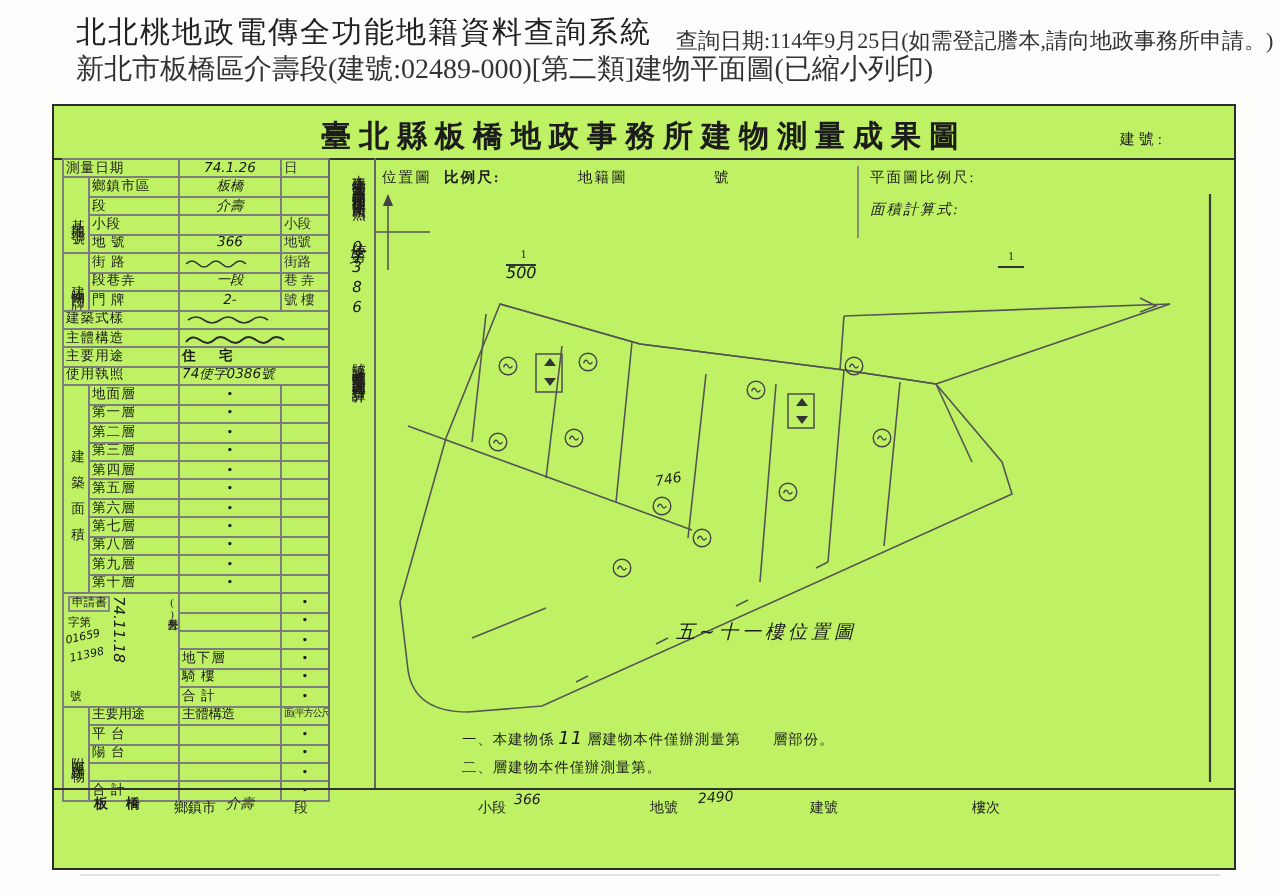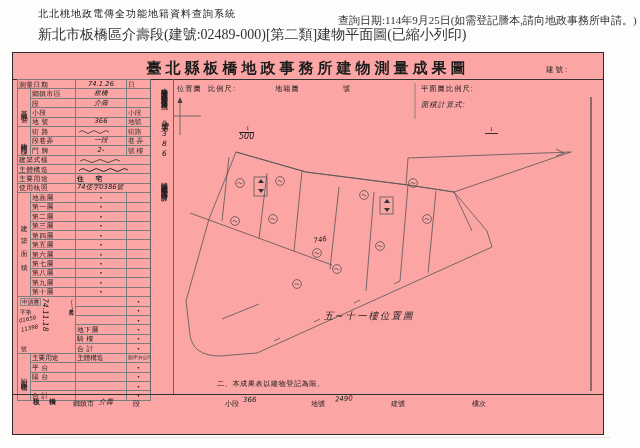--- a/index.html
+++ b/index.html
@@ -3,25 +3,25 @@
 <meta charset="utf-8">
 <style>
   html,body{margin:0;padding:0;}
   body{
     width:640px;height:448px;position:relative;overflow:hidden;
     background:#fdfdfb;color:#1c1c1c;
     font-family:"Liberation Serif","DejaVu Serif",serif;
   }
   .abs{position:absolute;}
   
-  .sys-title{left:38px;top:7px;font-size:10px;letter-spacing:1px;color:#222;}
+  .sys-title{left:38px;top:7px;font-size:15px;letter-spacing:1px;color:#222;}
   .sys-sub{left:38px;top:26px;font-size:14px;color:#333;}
   .sys-date{left:338px;top:13px;font-size:11px;color:#333;}
   
-  .doc{left:12px;top:52px;width:590px;height:381px;border:1.6px solid #2b2b2b;background:#fca5a5;}
+  .doc{left:26px;top:52px;width:590px;height:381px;border:1.6px solid #2b2b2b;background:#bef264;}
   .doc-title{left:0;top:6px;width:100%;text-align:center;font-size:15px;font-weight:bold;letter-spacing:4px;}
   .bno{right:34px;top:12px;font-size:7.5px;letter-spacing:2px;}
   .topline{left:0;top:26px;width:100%;border-top:1.2px solid #333;height:0;}
   
   table.form{position:absolute;left:4px;top:26px;width:133px;border-collapse:collapse;table-layout:fixed;}
   table.form td{border:0.6px solid #7d7d7d;height:8.45px;padding:0 1px;font-size:6.8px;line-height:1.05;
     white-space:nowrap;overflow:hidden;vertical-align:middle;}
   td.grp{width:13px;text-align:center;}
   .vtxt{writing-mode:vertical-rl;text-orientation:upright;font-size:6.8px;letter-spacing:2px;margin:0 auto;}
   .vtxt.spread{letter-spacing:13px;}
@@ -283,21 +283,21 @@
     </tbody>
   </table>
 
   <div class="abs strip">
     <span class="p">本建物平面圖及建物面積係依使用執照</span>
     <span class="h hw">使字第0386</span>
     <span class="p">號設計圖或竣工平面圖轉繪計算</span>
   </div>
 
   <div class="abs mh" style="left:164px;top:31px;">位置圖</div>
-  <div class="abs mh" style="left:195px;top:31px;">比例尺:</div>
+  <div class="abs mh" style="left:195px;top:31px;font-weight:bold;">比例尺:</div>
   <div class="frac" style="left:226px;top:26px;">
     <span class="n">1</span>
     <span class="d hw">500</span>
   </div>
   <div class="abs mh" style="left:262px;top:31px;">地籍圖</div>
   <div class="abs mh" style="left:330px;top:31px;">號</div>
   <div class="abs mh" style="left:408px;top:31px;">平面圖比例尺:</div>
   <div class="frac" style="left:472px;top:27px;">
     <span class="n">1</span>
     <span class="d">&nbsp;</span>
@@ -391,21 +391,24 @@
         <g transform="translate(253,140)">
             <circle r="4.4"></circle>
             <path d="M-2.2,0.6 q1,-2.6 2.2,-0.6 q1,2 2.2,0"></path>
           </g>
       </g>
     </g>
     <text x="140" y="164" font-size="7" font-style="italic" fill="#222" transform="rotate(-10 140 164)">746</text>
     <text x="150" y="240" font-size="9.5" font-style="italic" fill="#1a1a1a" letter-spacing="2">五~十一樓位置圖</text>
   </svg>
 
-  <div class="abs note" style="left:204px;top:326px;">二、本成果表以建物登記為限。</div>
+  <div class="abs note" style="left:204px;top:312px;">
+    <span>一、本建物係</span><span class="hw hwn">11</span><span>層建物本件僅辦測量第</span><span class="spacer"></span><span>層部份。</span>
+  </div>
+  <div class="abs note" style="left:204px;top:326px;">二、層建物本件僅辦測量第。</div>
 
   <div class="abs bstrip">
     <span class="bt-town">板橋</span>
     <span style="left:60px;">鄉鎮市</span>
     <span class="hw bt-hw1">介壽</span>
     <span style="left:120px;">段</span>
     <span style="left:212px;">小段</span>
     <span class="hw bt-hw2">366</span>
     <span style="left:298px;">地號</span>
     <span class="hw bt-hw3">2490</span>

